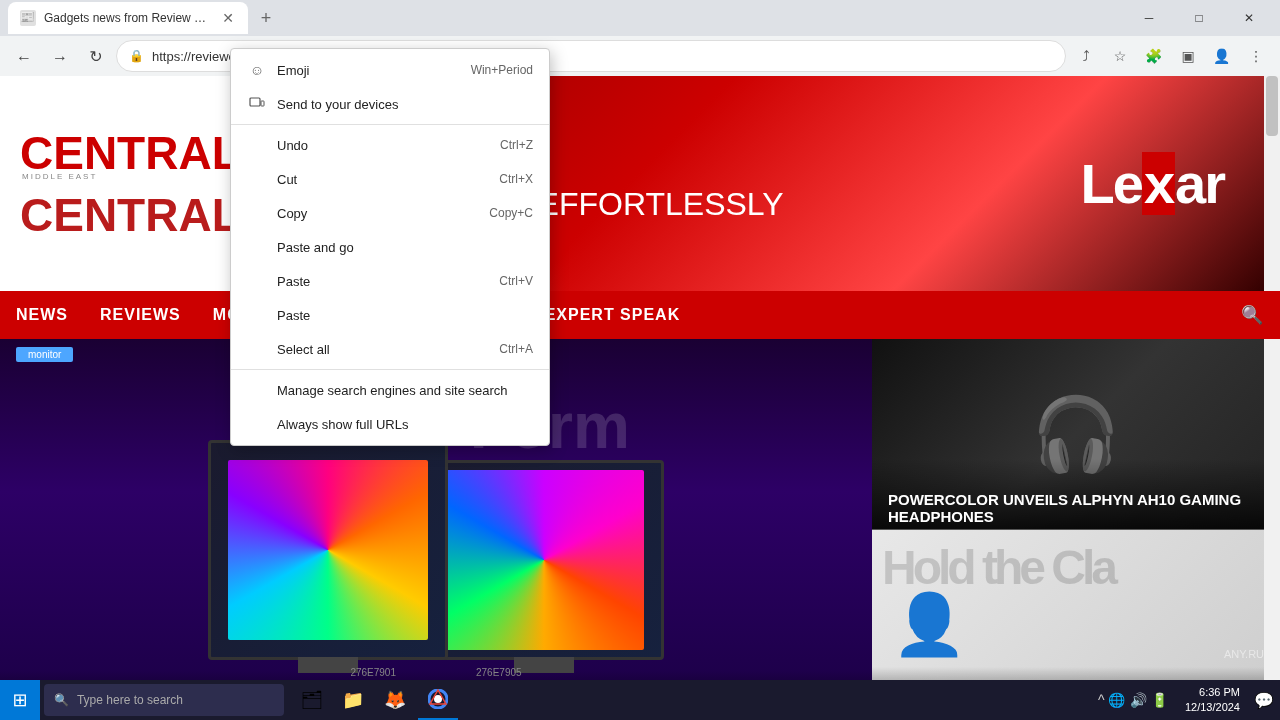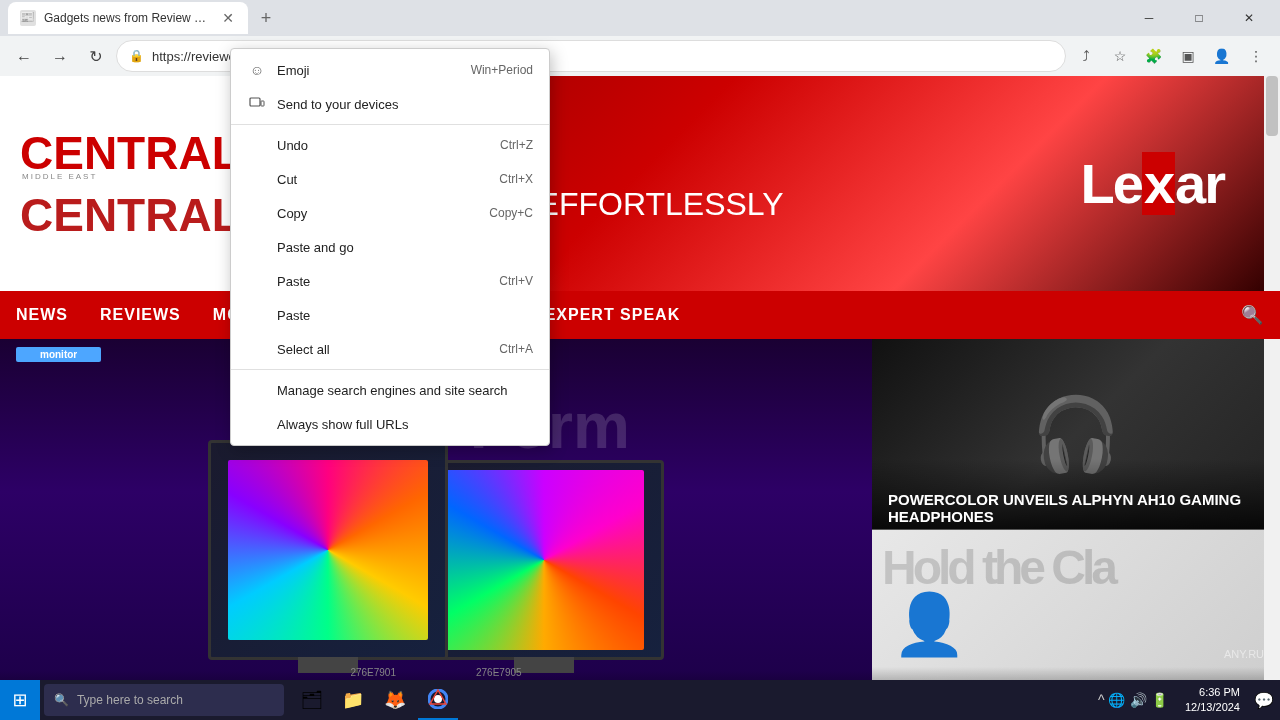--- a/index.html
+++ b/index.html
@@ -291,22 +291,22 @@
       letter-spacing: 1px;
       text-transform: uppercase;
     }
     .monitor-badge {
       position: absolute;
       top: 8px;
       left: 16px;
       background: #4da6ff;
       color: #fff;
       font-size: 10px;
-      font-weight: 700;
-      padding: 2px 24px;
+      font-weight: 400;
+      padding: 2px 12px;
       border-radius: 2px;
     }
     .hero-form-text {
       position: absolute;
       top: 50px;
       left: 50%;
       transform: translateX(-50%);
       font-size: 64px;
       font-weight: 900;
       color: rgba(255,255,255,0.15);

